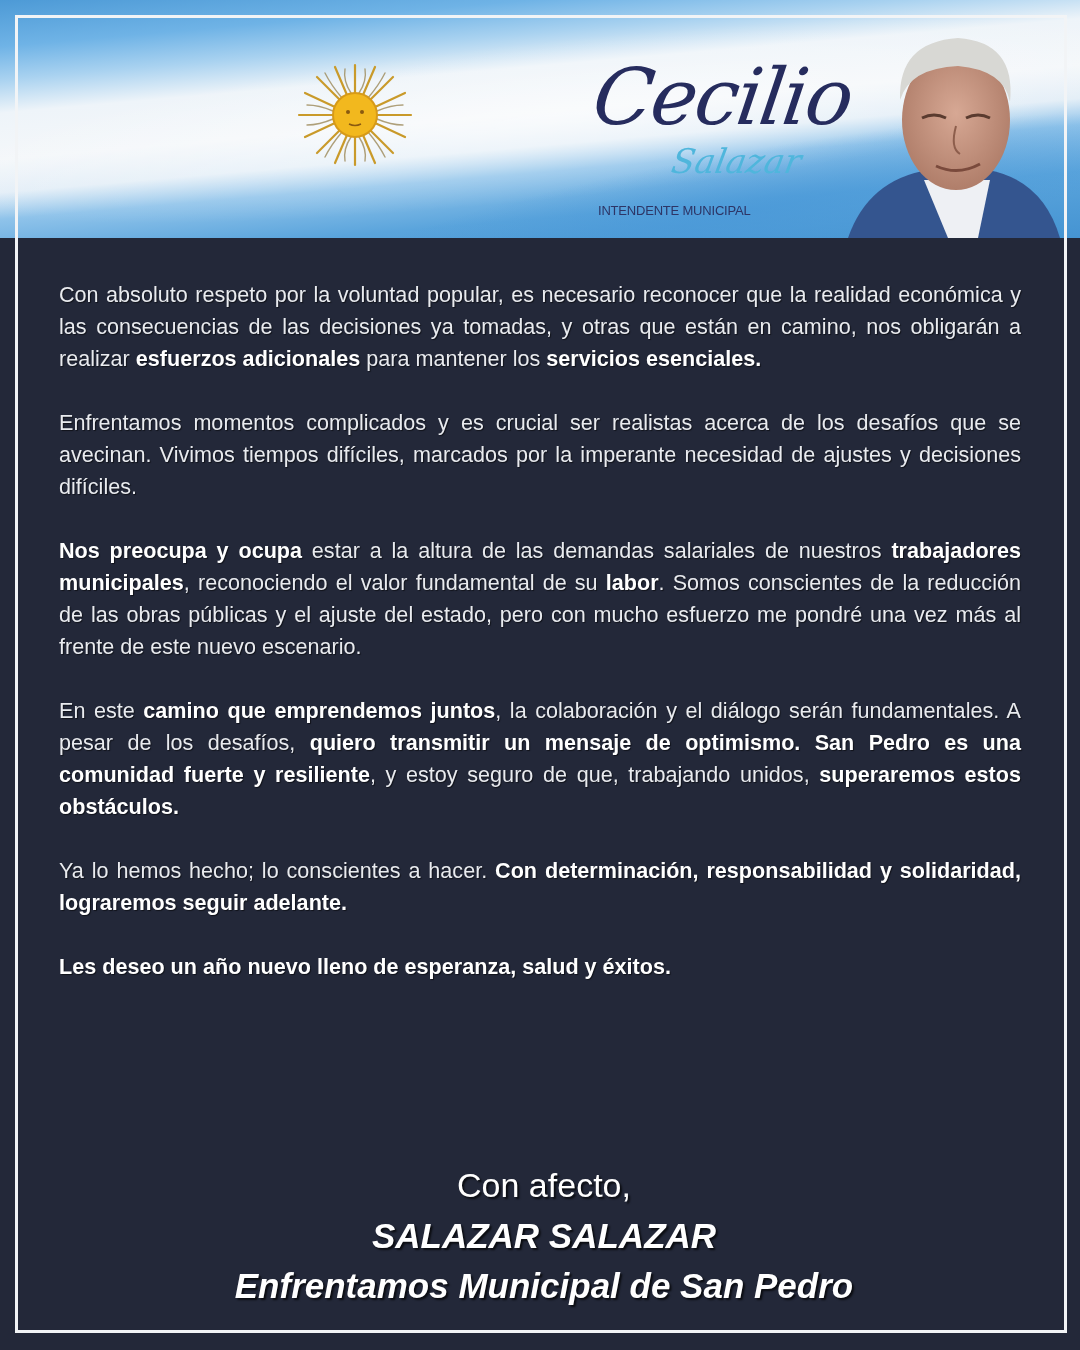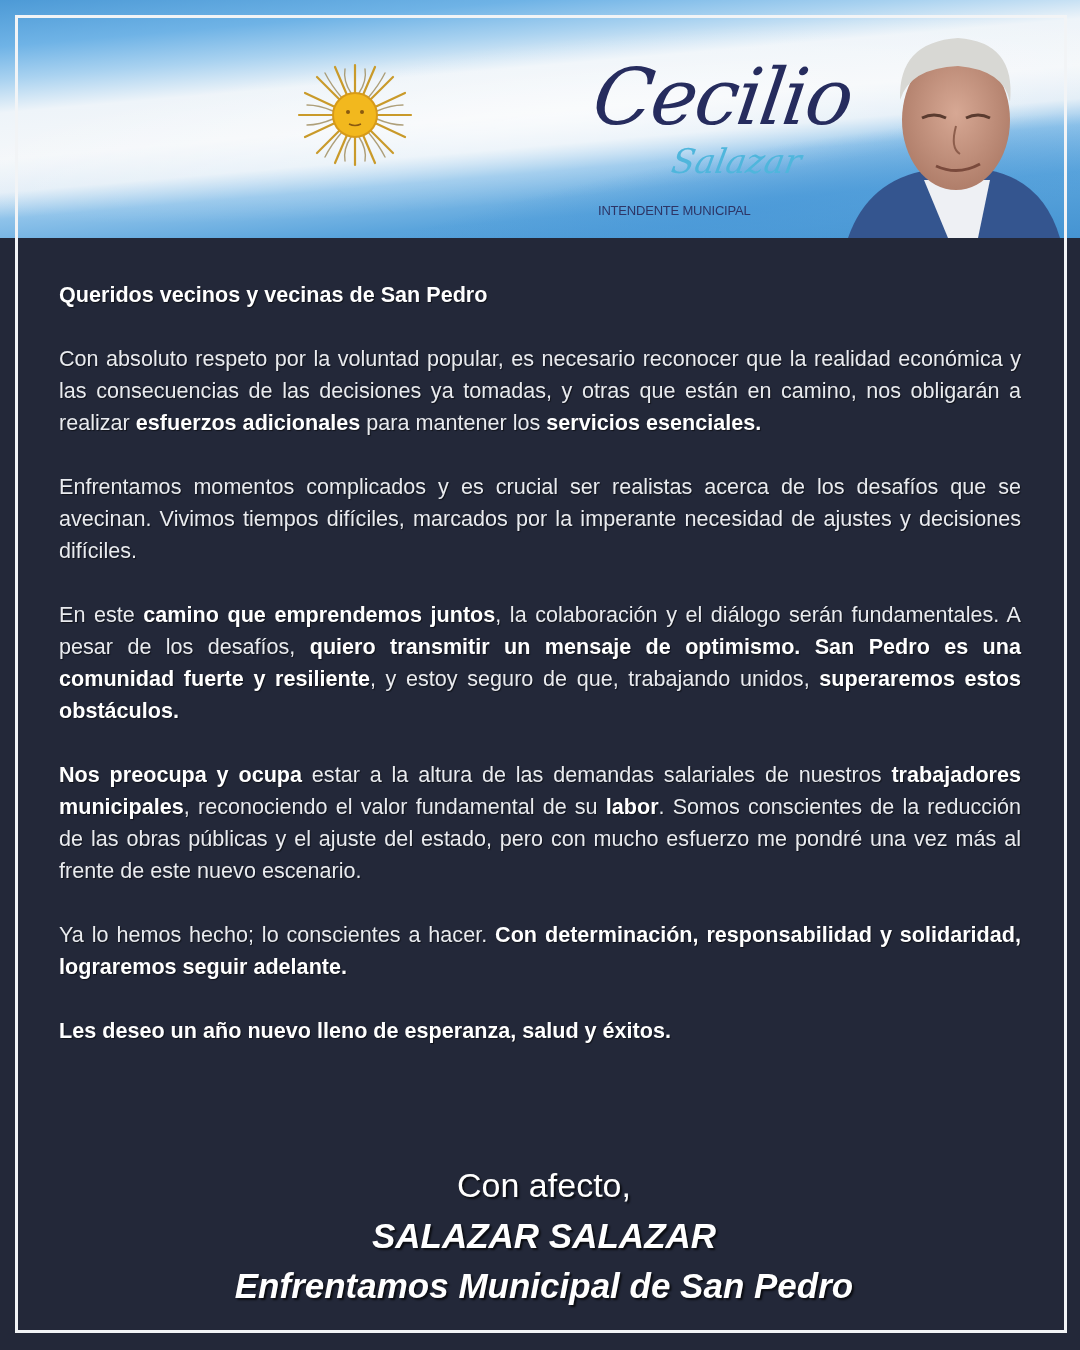--- a/index.html
+++ b/index.html
@@ -94,30 +94,29 @@
     <path d="M84,88 Q96,82 108,88" stroke="#5a3b2f" stroke-width="3" fill="none"></path>
     <path d="M128,88 Q140,82 152,88" stroke="#5a3b2f" stroke-width="3" fill="none"></path>
     <path d="M118,96 Q112,118 122,124" stroke="#8d5e4c" stroke-width="2" fill="none"></path>
     <path d="M98,136 Q120,146 142,134" stroke="#7a4a3c" stroke-width="3" fill="none"></path>
   </svg>
 </div>
 
 <div class="frame"></div>
 
 <div class="content">
-  <p class="greet"><b>Queridos vecinos y vecinas de San Pedro</b></p>
 
 
   <p><span>Con absoluto respeto por la voluntad popular, es necesario reconocer que la realidad económica y las consecuencias de las decisiones ya tomadas, y otras que están en camino, nos obligarán a realizar </span><b>esfuerzos adicionales</b><span> para mantener los </span><b>servicios esenciales.</b></p>
 
   <p>Enfrentamos momentos complicados y es crucial ser realistas acerca de los desafíos que se avecinan. Vivimos tiempos difíciles, marcados por la imperante necesidad de ajustes y decisiones difíciles.</p>
 
+  <p><b>Nos preocupa y ocupa</b><span> estar a la altura de las demandas salariales de nuestros </span><b>trabajadores municipales</b><span>, reconociendo el valor fundamental de su </span><b>labor</b><span>. Somos conscientes de la reducción de las obras públicas y el ajuste del estado, pero  con mucho esfuerzo me pondré una vez más al frente de este nuevo escenario.</span></p>
+
   <p><span>En este </span><b>camino que emprendemos juntos</b><span>, la colaboración y el diálogo serán fundamentales. A pesar de los desafíos, </span><b>quiero transmitir un mensaje de optimismo. San Pedro es una comunidad fuerte y resiliente</b><span>, y estoy seguro de que, trabajando unidos, </span><b>superaremos estos obstáculos.</b></p>
-
-  <p><b>Nos preocupa y ocupa</b><span> estar a la altura de las demandas salariales de nuestros </span><b>trabajadores municipales</b><span>, reconociendo el valor fundamental de su </span><b>labor</b><span>. Somos conscientes de la reducción de las obras públicas y el ajuste del estado, pero  con mucho esfuerzo me pondré una vez más al frente de este nuevo escenario.</span></p>
 
   <p><span>Ya lo hemos hecho; lo conscientes a hacer. </span><b>Con determinación, responsabilidad y solidaridad, lograremos seguir adelante.</b></p>
 
   <p><b>Les deseo un año nuevo lleno de esperanza, salud y éxitos.</b></p>
 </div>
 
 <div class="sig sig1">Con afecto,</div>
 <div class="sig sig2">SALAZAR SALAZAR</div>
 <div class="sig sig3">Enfrentamos Municipal de San Pedro</div>
 

